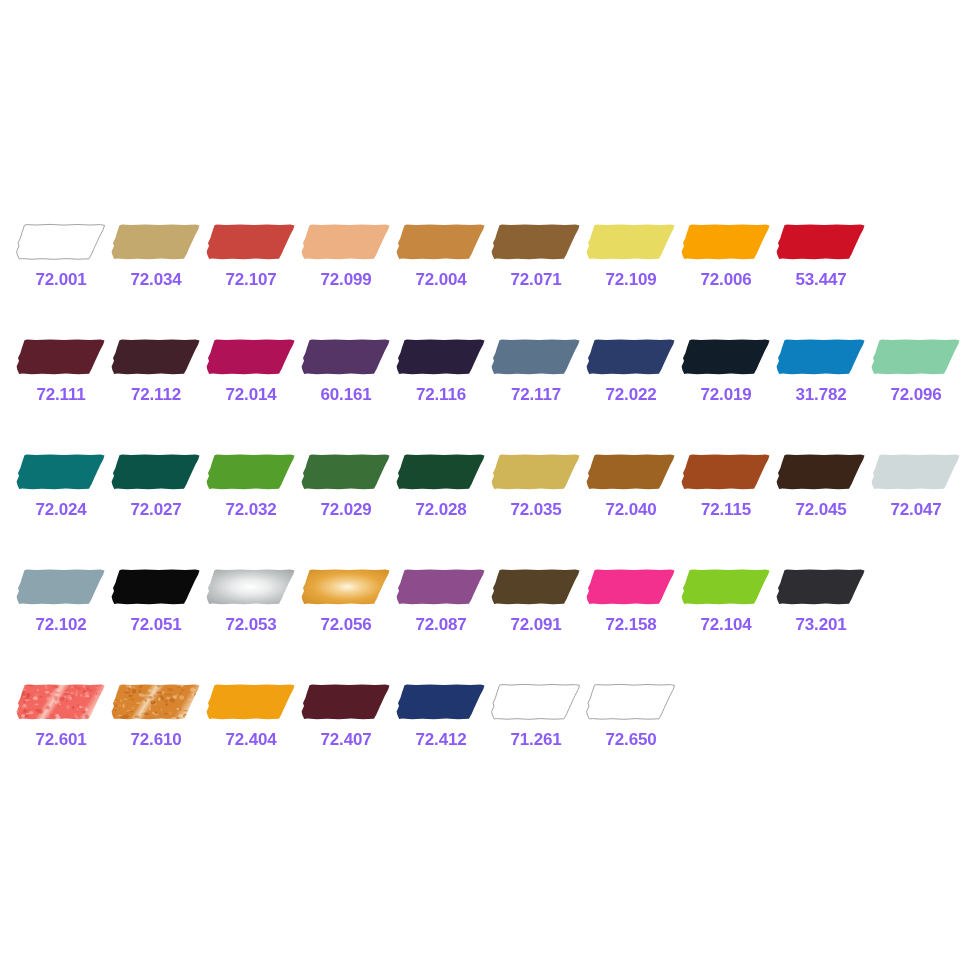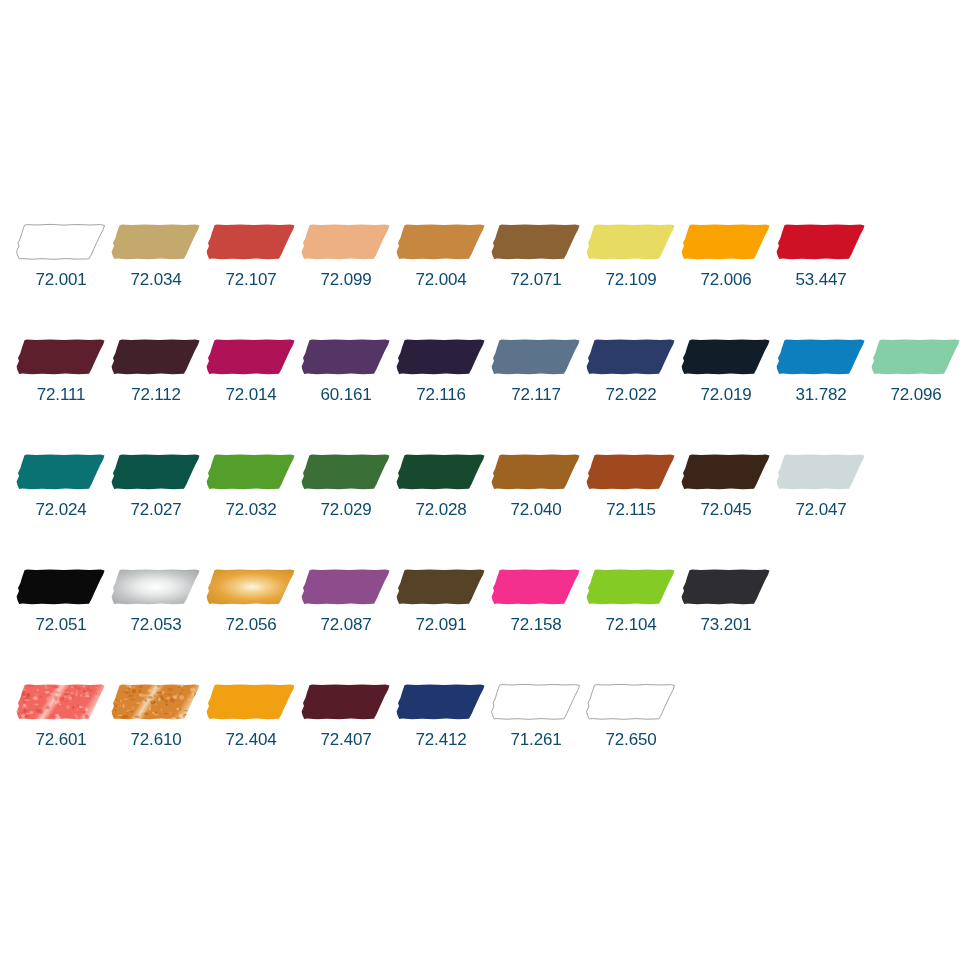--- a/index.html
+++ b/index.html
@@ -49,22 +49,22 @@
   .swatch-shape svg {
     display: block;
     width: 94px;
     height: 40px;
     overflow: visible;
   }
   .swatch-label {
     margin-top: 8px;
     font-family: "Liberation Sans", sans-serif;
     font-size: 17px;
-    font-weight: normal;
-    color: #0c4a6e;
+    font-weight: bold;
+    color: #8b5cf6;
     letter-spacing: -0.2px;
     line-height: 20px;
     white-space: nowrap;
     text-align: right;
   }
 </style>
 </head>
 <body>
 
 <div id="chart">
@@ -287,20 +287,29 @@
               <defs></defs>
               <path d="M10.5,3.2 L13,2.6 L22,3.0 L36,2.4 L50,3.1 L63,2.5 L76,3.0 L86.5,2.6 L90.5,3.4 L89.2,7.5 L86.0,13.5 L83.0,20.0 L80.0,26.5 L77.6,32.0 L75.0,36.8 L64,37.2 L52,36.6 L40,37.3 L28,36.7 L18,37.2 L8.5,36.6 L5.2,36.9 L3.4,33.0 L2.6,29.6 L5.0,24.0 L4.0,21.0 L6.4,16.0 L8.0,10.5 Z" fill="#17492f"></path>
             </svg>
           </div>
           <div class="swatch-label">72.028</div>
         </div>
         <div class="swatch-cell">
           <div class="swatch-shape">
             <svg viewBox="0 0 94 40" preserveAspectRatio="none">
               <defs></defs>
+              <path d="M10.5,3.2 L13,2.6 L22,3.0 L36,2.4 L50,3.1 L63,2.5 L76,3.0 L86.5,2.6 L90.5,3.4 L89.2,7.5 L86.0,13.5 L83.0,20.0 L80.0,26.5 L77.6,32.0 L75.0,36.8 L64,37.2 L52,36.6 L40,37.3 L28,36.7 L18,37.2 L8.5,36.6 L5.2,36.9 L3.4,33.0 L2.6,29.6 L5.0,24.0 L4.0,21.0 L6.4,16.0 L8.0,10.5 Z" fill="#cfb557"></path>
+            </svg>
+          </div>
+          <div class="swatch-label">72.035</div>
+        </div>
+        <div class="swatch-cell">
+          <div class="swatch-shape">
+            <svg viewBox="0 0 94 40" preserveAspectRatio="none">
+              <defs></defs>
               <path d="M10.5,3.2 L13,2.6 L22,3.0 L36,2.4 L50,3.1 L63,2.5 L76,3.0 L86.5,2.6 L90.5,3.4 L89.2,7.5 L86.0,13.5 L83.0,20.0 L80.0,26.5 L77.6,32.0 L75.0,36.8 L64,37.2 L52,36.6 L40,37.3 L28,36.7 L18,37.2 L8.5,36.6 L5.2,36.9 L3.4,33.0 L2.6,29.6 L5.0,24.0 L4.0,21.0 L6.4,16.0 L8.0,10.5 Z" fill="#9c6322"></path>
             </svg>
           </div>
           <div class="swatch-label">72.040</div>
         </div>
         <div class="swatch-cell">
           <div class="swatch-shape">
             <svg viewBox="0 0 94 40" preserveAspectRatio="none">
               <defs></defs>
               <path d="M10.5,3.2 L13,2.6 L22,3.0 L36,2.4 L50,3.1 L63,2.5 L76,3.0 L86.5,2.6 L90.5,3.4 L89.2,7.5 L86.0,13.5 L83.0,20.0 L80.0,26.5 L77.6,32.0 L75.0,36.8 L64,37.2 L52,36.6 L40,37.3 L28,36.7 L18,37.2 L8.5,36.6 L5.2,36.9 L3.4,33.0 L2.6,29.6 L5.0,24.0 L4.0,21.0 L6.4,16.0 L8.0,10.5 Z" fill="#a0491f"></path>
@@ -321,20 +330,29 @@
           <div class="swatch-shape">
             <svg viewBox="0 0 94 40" preserveAspectRatio="none">
               <defs></defs>
               <path d="M10.5,3.2 L13,2.6 L22,3.0 L36,2.4 L50,3.1 L63,2.5 L76,3.0 L86.5,2.6 L90.5,3.4 L89.2,7.5 L86.0,13.5 L83.0,20.0 L80.0,26.5 L77.6,32.0 L75.0,36.8 L64,37.2 L52,36.6 L40,37.3 L28,36.7 L18,37.2 L8.5,36.6 L5.2,36.9 L3.4,33.0 L2.6,29.6 L5.0,24.0 L4.0,21.0 L6.4,16.0 L8.0,10.5 Z" fill="#cfd9d9"></path>
             </svg>
           </div>
           <div class="swatch-label">72.047</div>
         </div>
       </div>
       <div class="swatch-row">
+        <div class="swatch-cell">
+          <div class="swatch-shape">
+            <svg viewBox="0 0 94 40" preserveAspectRatio="none">
+              <defs></defs>
+              <path d="M10.5,3.2 L13,2.6 L22,3.0 L36,2.4 L50,3.1 L63,2.5 L76,3.0 L86.5,2.6 L90.5,3.4 L89.2,7.5 L86.0,13.5 L83.0,20.0 L80.0,26.5 L77.6,32.0 L75.0,36.8 L64,37.2 L52,36.6 L40,37.3 L28,36.7 L18,37.2 L8.5,36.6 L5.2,36.9 L3.4,33.0 L2.6,29.6 L5.0,24.0 L4.0,21.0 L6.4,16.0 L8.0,10.5 Z" fill="#8ba4ae"></path>
+            </svg>
+          </div>
+          <div class="swatch-label">72.102</div>
+        </div>
         <div class="swatch-cell">
           <div class="swatch-shape">
             <svg viewBox="0 0 94 40" preserveAspectRatio="none">
               <defs></defs>
               <path d="M10.5,3.2 L13,2.6 L22,3.0 L36,2.4 L50,3.1 L63,2.5 L76,3.0 L86.5,2.6 L90.5,3.4 L89.2,7.5 L86.0,13.5 L83.0,20.0 L80.0,26.5 L77.6,32.0 L75.0,36.8 L64,37.2 L52,36.6 L40,37.3 L28,36.7 L18,37.2 L8.5,36.6 L5.2,36.9 L3.4,33.0 L2.6,29.6 L5.0,24.0 L4.0,21.0 L6.4,16.0 L8.0,10.5 Z" fill="#0a0a0a"></path>
             </svg>
           </div>
           <div class="swatch-label">72.051</div>
         </div>
         <div class="swatch-cell">

